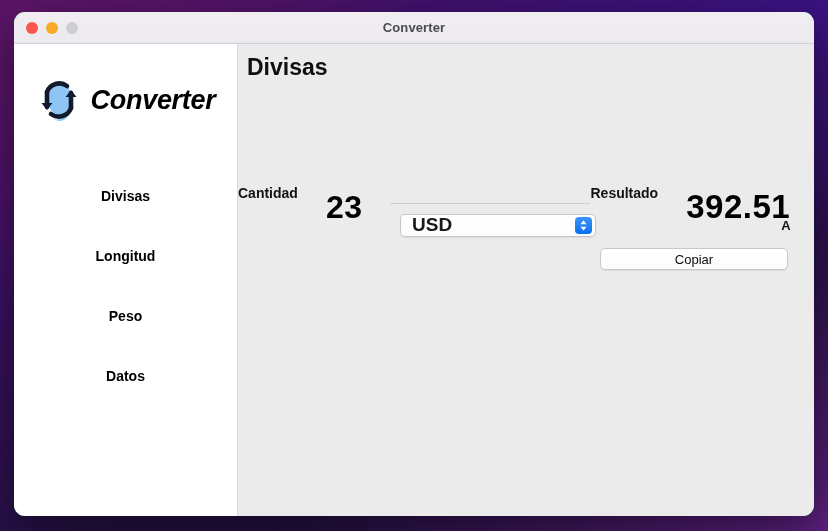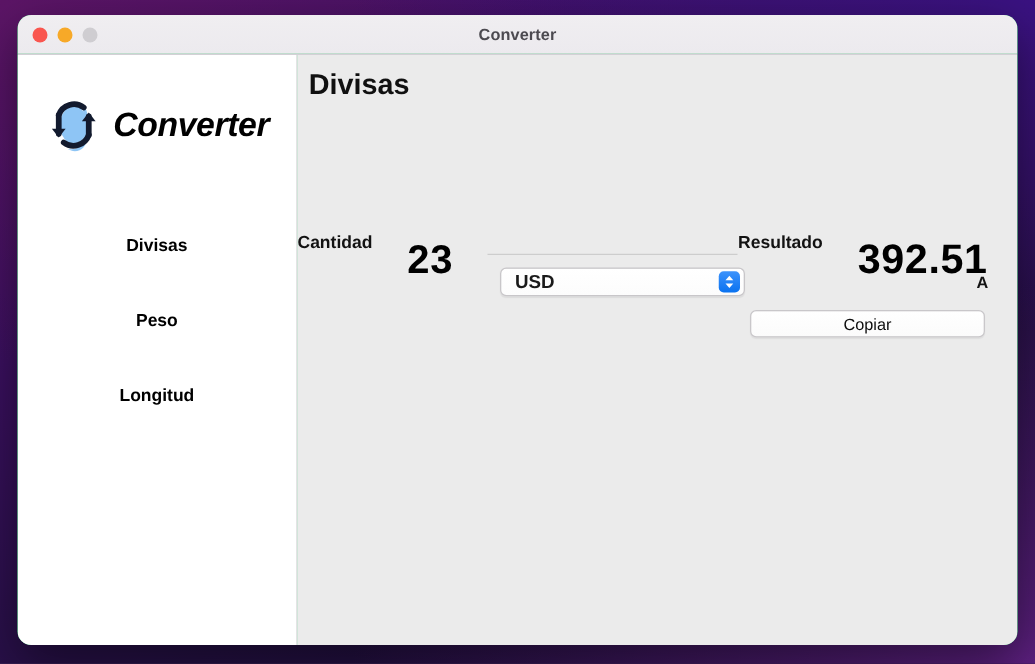--- a/index.html
+++ b/index.html
@@ -206,21 +206,21 @@
     background: linear-gradient(#ffffff, #fcfcfc);
     border: 1px solid #c8c6c9;
     border-radius: 5px;
     box-shadow: 0 1px 1px rgba(0,0,0,0.07);
     display: flex;
     align-items: center;
     box-sizing: border-box;
   }
   .popup-label {
     margin-left: 11px;
-    font-size: 15px;
+    font-size: 19px;
     font-weight: bold;
     color: #1a1a1a;
   }
   .popup-arrows {
     position: absolute;
     right: 3px;
     top: 2.5px;
     width: 17px;
     height: 17px;
     border-radius: 4px;
@@ -304,24 +304,27 @@
           <path d="M29.5 23 L35 16 L40.5 23 Z" fill="#121a2e"></path>
         </svg>
         <div id="logo-text">Converter</div>
       </div>
 
       <div id="nav">
         <div class="nav-item">
           <span>Divisas</span>
         </div>
         <div class="nav-item">
+          <span>Longitud</span>
+        </div>
+        <div class="nav-item">
           <span>Peso</span>
         </div>
         <div class="nav-item">
-          <span>Longitud</span>
+          <span>Datos</span>
         </div>
       </div>
     </div>
 
     <div id="content">
 
       <div id="page-title">Divisas</div>
 
       <div id="panels">
 

